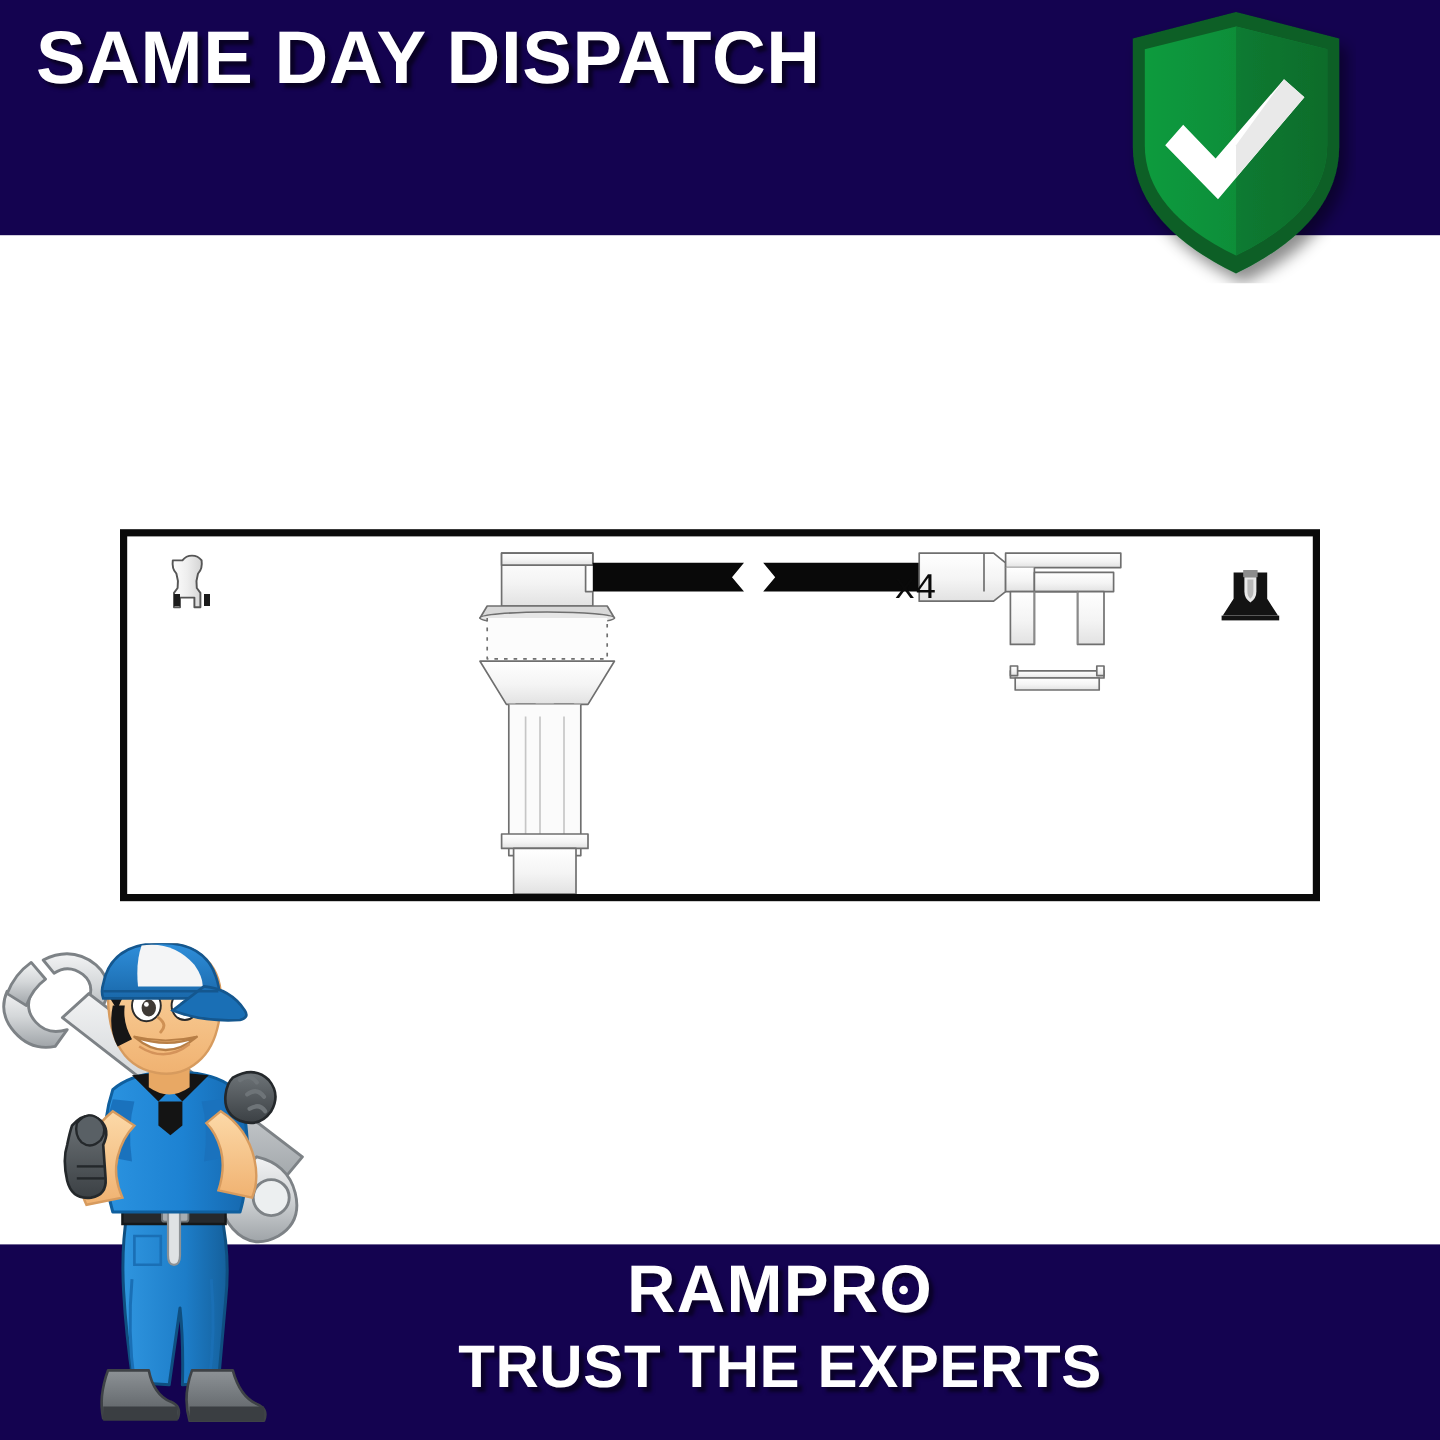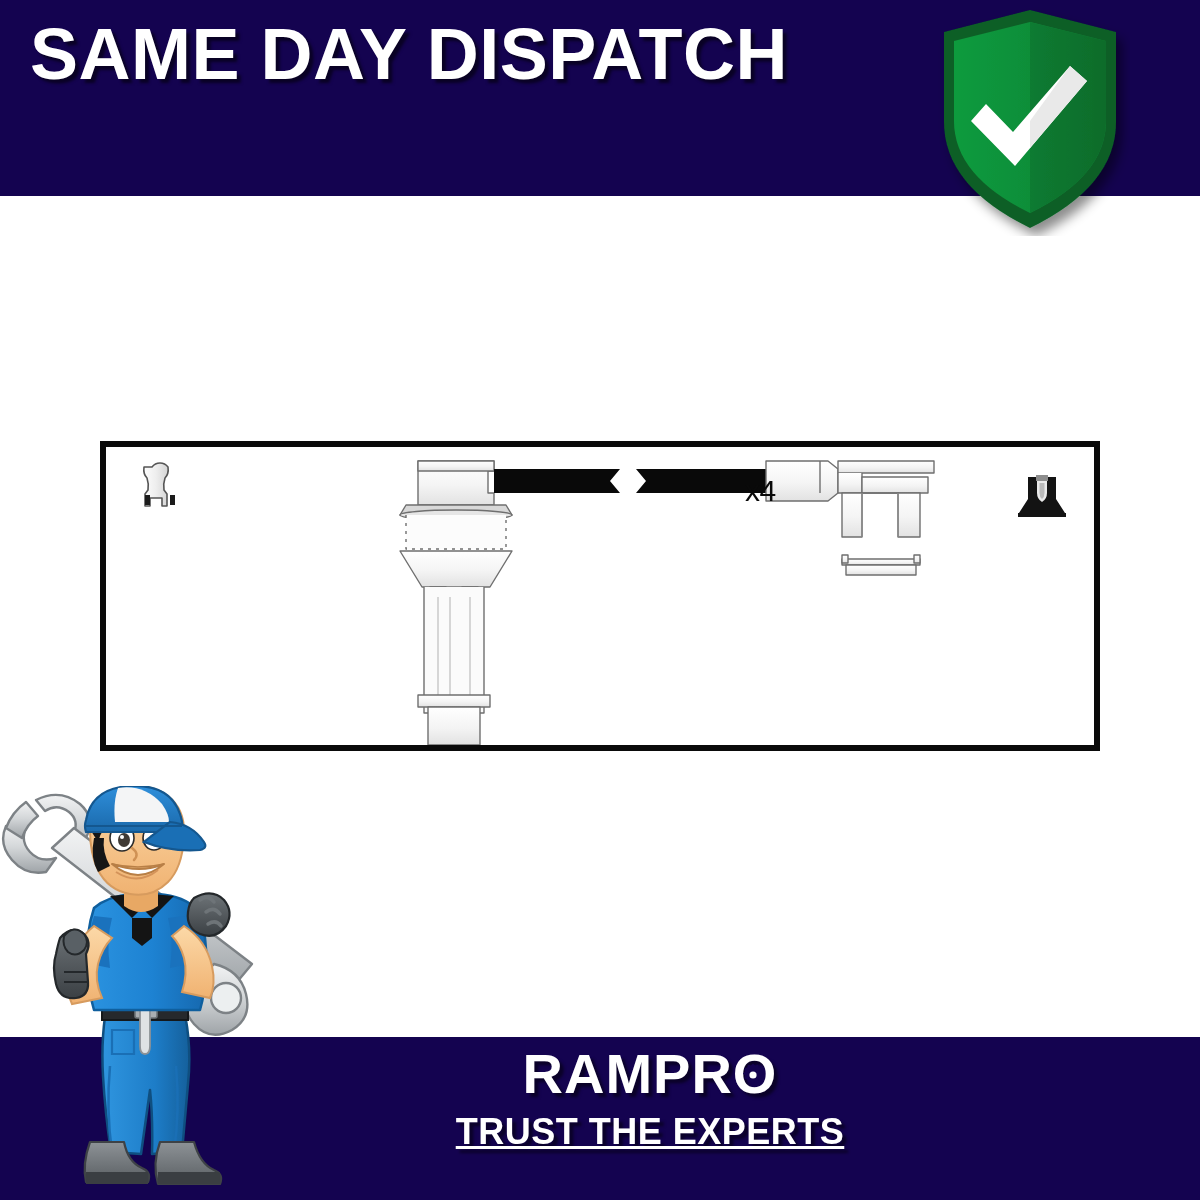--- a/index.html
+++ b/index.html
@@ -24,21 +24,21 @@
     color:#ffffff;
     font-weight:bold;
     letter-spacing:0.5px;
     line-height:1.0;
     white-space:nowrap;
     text-shadow: 4px 4px 3px rgba(0,0,0,0.55);
     font-family:"Liberation Sans", sans-serif;
     transform:scaleX(1.0);
     transform-origin:left top;
   }
-  #hdr-line-1{ font-size:72px; margin-bottom:16px;text-align:right; }
+  #hdr-line-1{ font-size:62px; margin-bottom:16px;text-align:right; }
   #hdr-line-2{ font-size:48px; }
 
   
   #shield-badge{
     position:absolute; left:930px; top:4px; width:200px; height:232px;
     z-index:5;
   }
   #shield-badge svg{ width:100%; height:100%; display:block; }
 
   
@@ -58,21 +58,21 @@
     width:56px; height:62px;
   }
   #icon-plug-cap{ left:26px; top:12px; }
   #icon-boot{ left:908px; top:18px; }
   .corner-icon svg{ display:block; width:100%; height:100%; }
 
   #qty-label{
     position:absolute; left:639px; top:27px;
     font-size:30px; font-weight:normal;
     color:#0a0a0a;
-    font-family:Liberation Sans, sans-serif;
+    font-family:Liberation Mono, monospace;
     letter-spacing:-0.5px;
   }
 
   
   #footer-band{
     position:absolute; left:0; top:1037px; width:1200px; height:163px;
     background:#140350;
     z-index:2;
   }
   #footer-text-block{
@@ -83,21 +83,21 @@
   .ftr-line{
     color:#ffffff; font-weight:bold; line-height:1.0;
     white-space:nowrap;
     text-shadow: 4px 4px 3px rgba(0,0,0,0.5);
     font-family:"Liberation Sans", sans-serif;
   }
   #ftr-brand{
     font-size:56px; letter-spacing:1px; margin-bottom:12px;
     position:relative; display:inline-block;
   }
-  #ftr-tagline{ font-size:36px; letter-spacing:0.5px;text-decoration:underline; }
+  #ftr-tagline{ font-size:50px; letter-spacing:0.5px; }
 
   
   #brand-gear{
     position:absolute; right:11px; top:16px; width:26px; height:26px;
   }
   #brand-gear svg{ display:block; width:100%; height:100%; }
 
   
   #mascot{
     position:absolute; left:-2px; top:786px; width:260px; height:414px;

